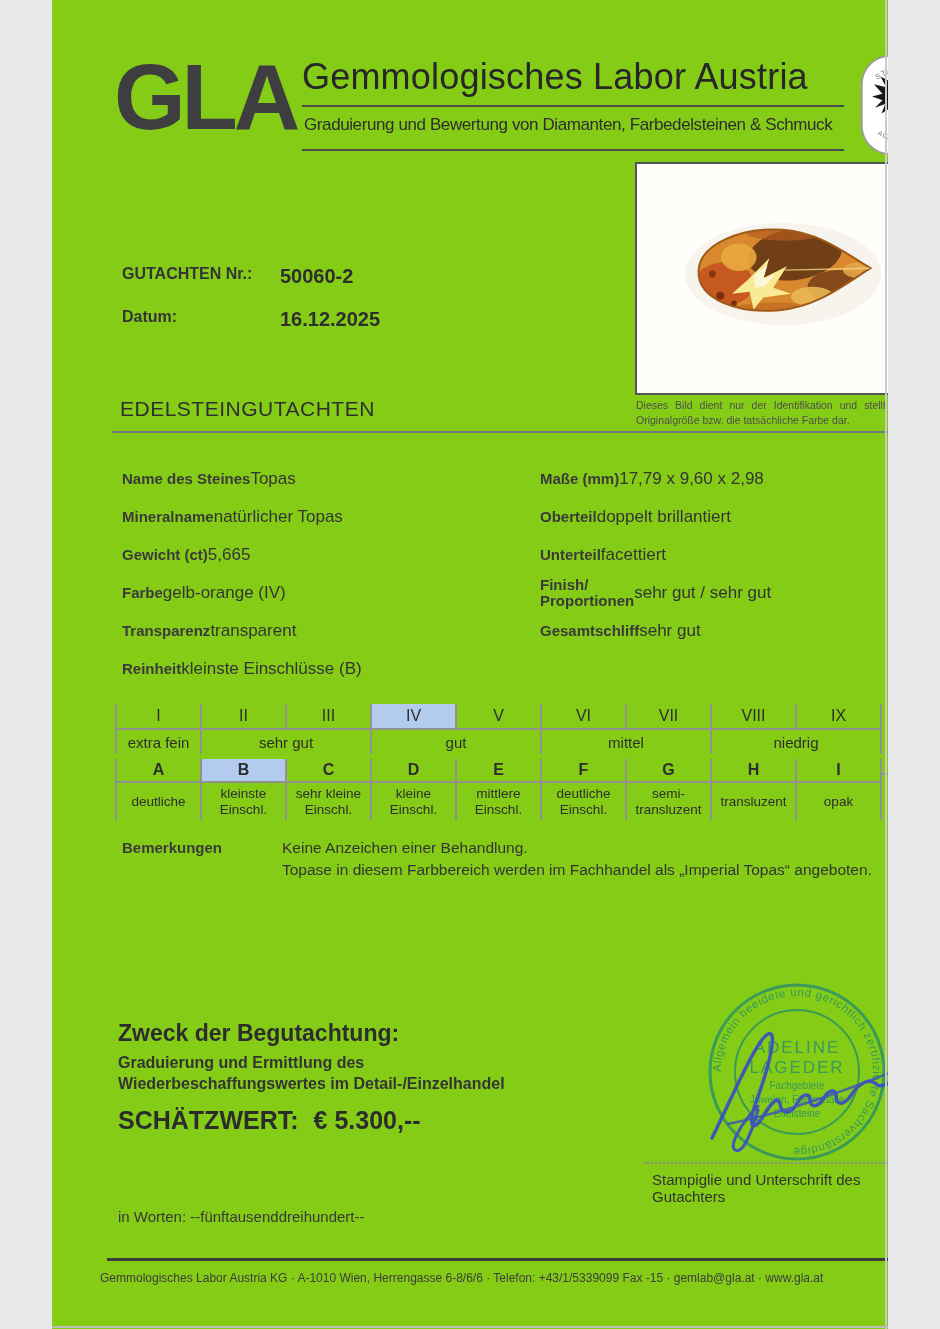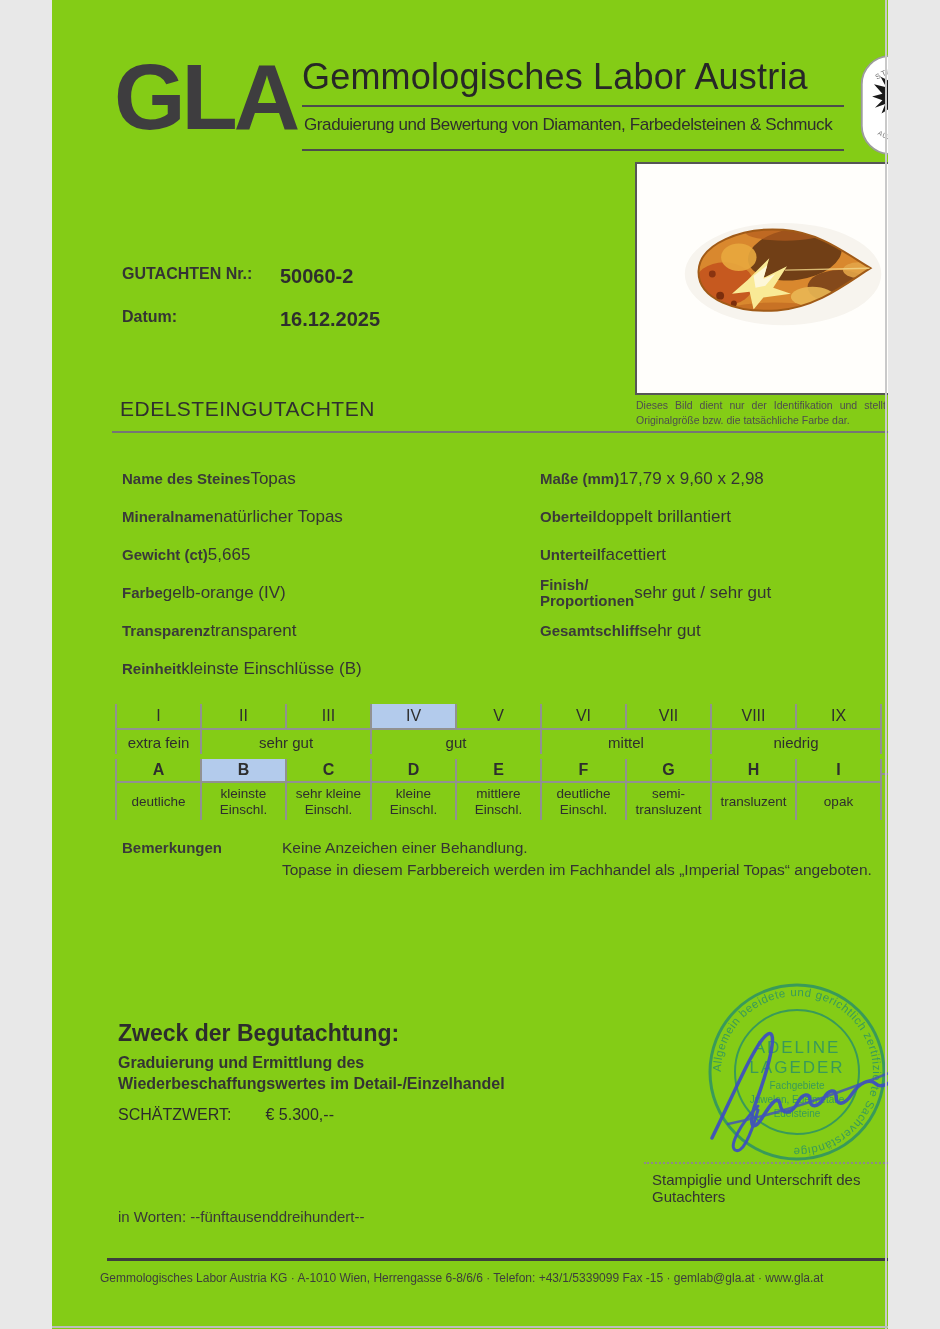--- a/index.html
+++ b/index.html
@@ -54,21 +54,21 @@
   .axis-rein{left:842px;top:764px;font-weight:bold;font-size:15px;color:#333;}
   .rein-dash{left:829px;top:773px;width:12px;height:2px;background:#919191;}
 
   
   .bem-label{left:70px;top:839px;font-weight:bold;font-size:15px;color:#3a3a3a;}
   .bem-text{left:230px;top:837px;font-size:15.5px;color:#343434;line-height:1.4;}
 
   
   .purpose-title{left:66px;top:1020px;font-size:23px;font-weight:bold;color:#2d2d2d;}
   .purpose-lines{left:66px;top:1052px;font-size:16px;font-weight:bold;color:#343434;line-height:1.32;}
-  .schatz{left:66px;top:1106px;font-size:16px;font-weight:normal;color:#2c2c2c;display:flex;gap:34px;}
+  .schatz{left:66px;top:1106px;font-size:25px;font-weight:bold;color:#2c2c2c;display:flex;gap:15px;}
   .inworten{left:66px;top:1208px;font-size:15px;color:#383838;}
 
   
   .stamp{left:650px;top:977px;opacity:0.88;}
   .signature{left:646px;top:1006px;}
   .sig-dots{left:592px;top:1162px;width:300px;border-top:2px dotted #8a8a8a;}
   .sig-caption{left:600px;top:1171px;font-size:15px;color:#333;}
 
   
   .foot-rule{left:55px;top:1258px;width:850px;height:3px;background:#3d3d3d;}

